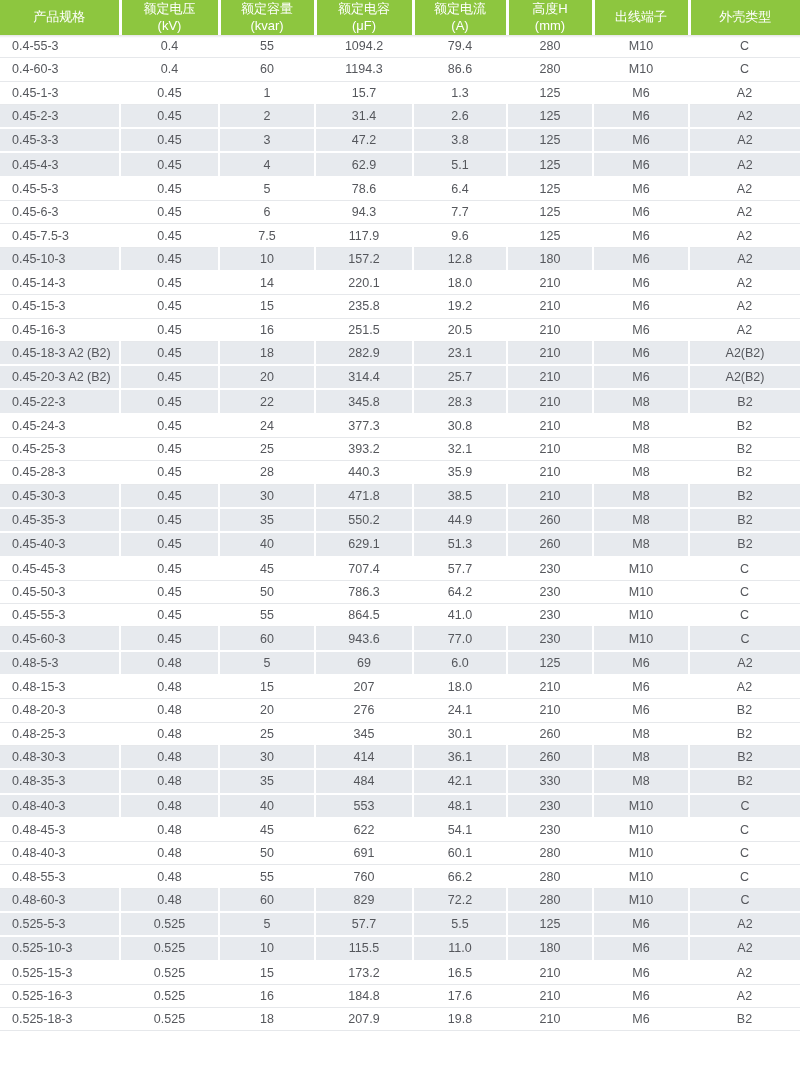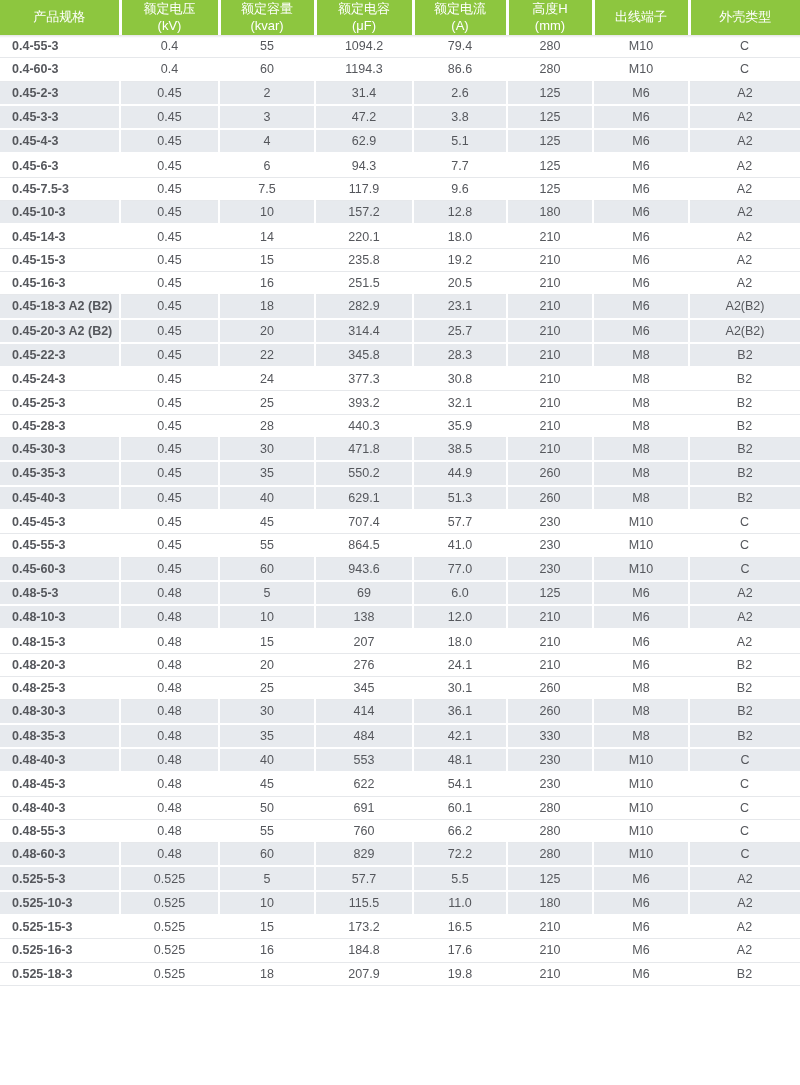--- a/index.html
+++ b/index.html
@@ -35,21 +35,20 @@
     text-align: center;
     vertical-align: middle;
     background: #ffffff;
     border-bottom: 1px solid #e6e8eb;
     white-space: nowrap;
     overflow: hidden;
   }
   tbody td:first-child {
     text-align: left;
     padding-left: 12px;
-    font-weight: bold;
   }
   tbody tr.alt td {
     background: #e7eaee;
     border-bottom: 2px solid #ffffff;
   }
   tbody tr.alt td + td { border-left: 2px solid #ffffff; }
   tbody tr:first-child td {
     background-image: linear-gradient(to bottom, rgba(0,0,0,0.10), rgba(0,0,0,0) 3px);
   }
 </style>
@@ -117,20 +116,30 @@
       <tr>
         <td>0.4-60-3</td>
         <td>0.4</td>
         <td>60</td>
         <td>1194.3</td>
         <td>86.6</td>
         <td>280</td>
         <td>M10</td>
         <td>C</td>
       </tr>
+      <tr>
+        <td>0.45-1-3</td>
+        <td>0.45</td>
+        <td>1</td>
+        <td>15.7</td>
+        <td>1.3</td>
+        <td>125</td>
+        <td>M6</td>
+        <td>A2</td>
+      </tr>
       <tr class="alt">
         <td>0.45-2-3</td>
         <td>0.45</td>
         <td>2</td>
         <td>31.4</td>
         <td>2.6</td>
         <td>125</td>
         <td>M6</td>
         <td>A2</td>
       </tr>
@@ -143,20 +152,30 @@
         <td>125</td>
         <td>M6</td>
         <td>A2</td>
       </tr>
       <tr class="alt">
         <td>0.45-4-3</td>
         <td>0.45</td>
         <td>4</td>
         <td>62.9</td>
         <td>5.1</td>
+        <td>125</td>
+        <td>M6</td>
+        <td>A2</td>
+      </tr>
+      <tr>
+        <td>0.45-5-3</td>
+        <td>0.45</td>
+        <td>5</td>
+        <td>78.6</td>
+        <td>6.4</td>
         <td>125</td>
         <td>M6</td>
         <td>A2</td>
       </tr>
       <tr>
         <td>0.45-6-3</td>
         <td>0.45</td>
         <td>6</td>
         <td>94.3</td>
         <td>7.7</td>
@@ -308,20 +327,30 @@
         <td>0.45-45-3</td>
         <td>0.45</td>
         <td>45</td>
         <td>707.4</td>
         <td>57.7</td>
         <td>230</td>
         <td>M10</td>
         <td>C</td>
       </tr>
       <tr>
+        <td>0.45-50-3</td>
+        <td>0.45</td>
+        <td>50</td>
+        <td>786.3</td>
+        <td>64.2</td>
+        <td>230</td>
+        <td>M10</td>
+        <td>C</td>
+      </tr>
+      <tr>
         <td>0.45-55-3</td>
         <td>0.45</td>
         <td>55</td>
         <td>864.5</td>
         <td>41.0</td>
         <td>230</td>
         <td>M10</td>
         <td>C</td>
       </tr>
       <tr class="alt">
@@ -334,30 +363,20 @@
         <td>M10</td>
         <td>C</td>
       </tr>
       <tr class="alt">
         <td>0.48-5-3</td>
         <td>0.48</td>
         <td>5</td>
         <td>69</td>
         <td>6.0</td>
         <td>125</td>
-        <td>M6</td>
-        <td>A2</td>
-      </tr>
-      <tr class="alt">
-        <td>0.48-10-3</td>
-        <td>0.48</td>
-        <td>10</td>
-        <td>138</td>
-        <td>12.0</td>
-        <td>210</td>
         <td>M6</td>
         <td>A2</td>
       </tr>
       <tr>
         <td>0.48-15-3</td>
         <td>0.48</td>
         <td>15</td>
         <td>207</td>
         <td>18.0</td>
         <td>210</td>

